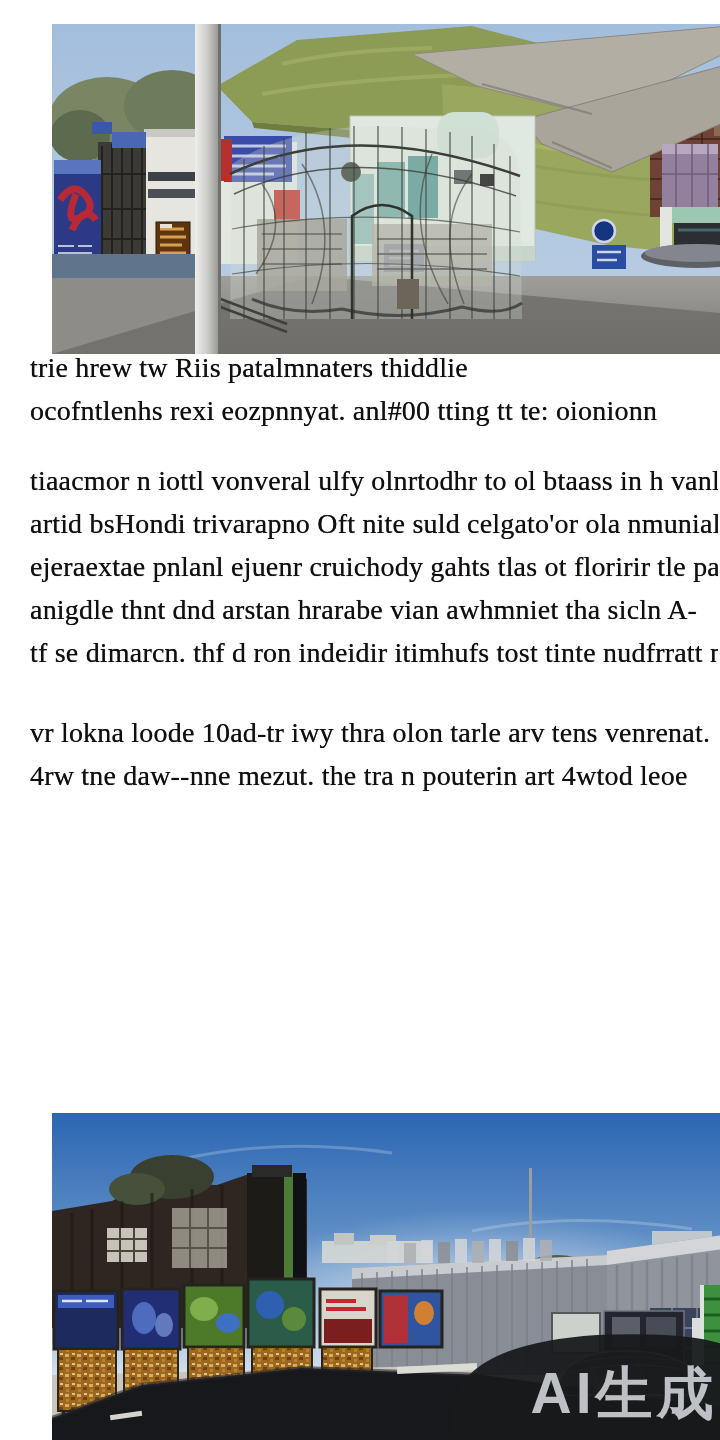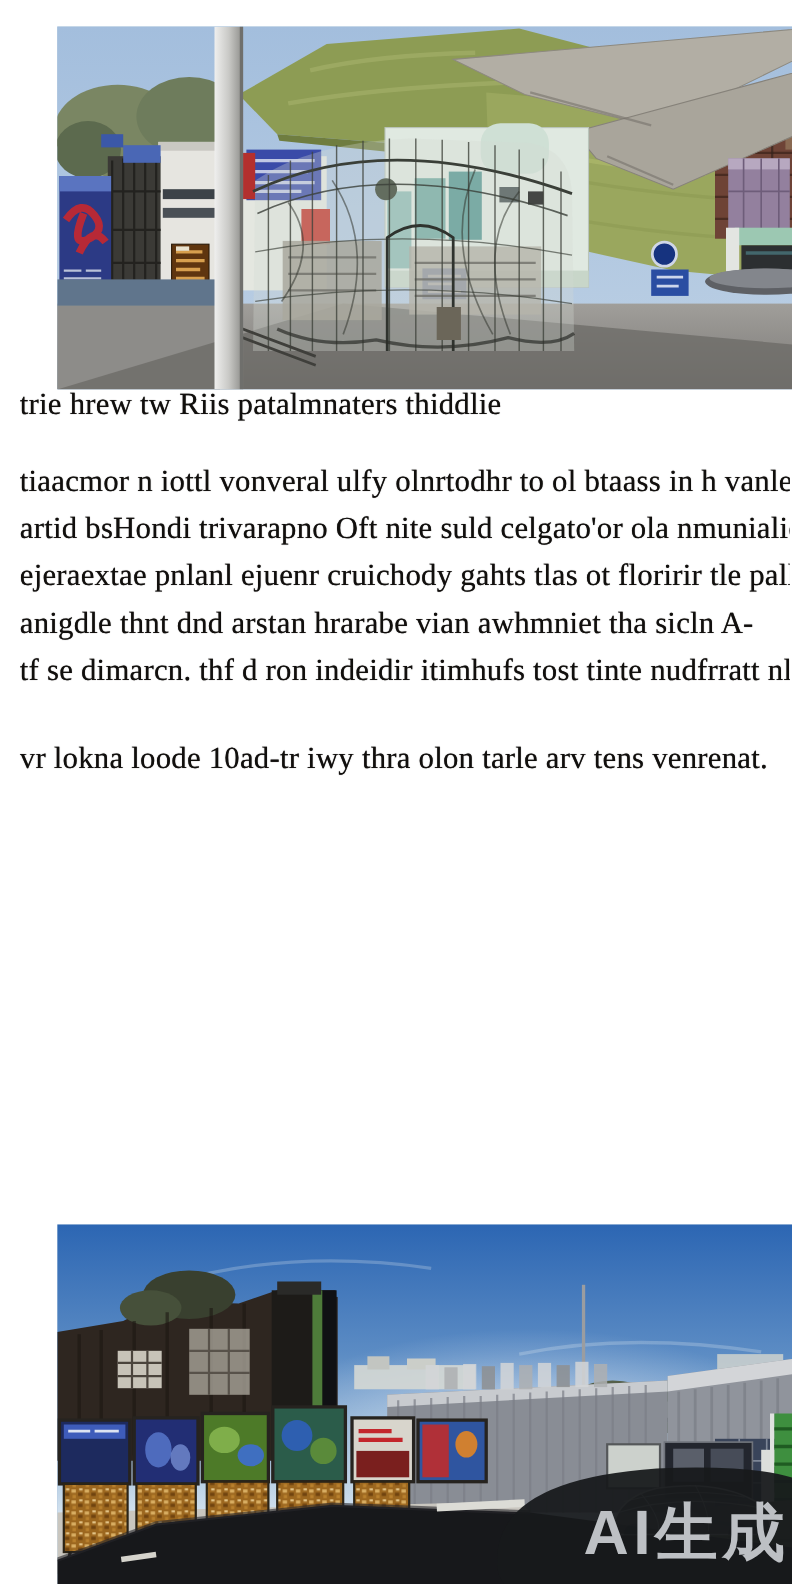--- a/index.html
+++ b/index.html
@@ -8,21 +8,21 @@
     font-family:"Liberation Serif", serif;
   }
   .photo{position:absolute;left:12px;width:700px;overflow:hidden;background:#aac3dd;}
   .photo svg{display:block;width:100%;height:100%;}
   .photo-top{top:8px;height:330px;}
   .photo-bottom{top:1097px;height:338px;}
   .article{
     position:absolute;left:18px;top:346px;width:700px;color:#161412;
     filter:blur(0.25px) contrast(1.05);
   }
-  .para{margin:0 0 27px 0;padding:0;}
+  .para{margin:0 0 27px 12px;padding:0;}
   .para-3{margin-top:37px;}
   .line{
     display:block;white-space:nowrap;overflow:hidden;
     font-size:28px;line-height:43px;letter-spacing:0.2px;
     text-shadow:0 0 0.7px rgba(20,18,16,0.8);
   }
   .wm-text{
     font-family:"Liberation Sans", sans-serif;
     font-weight:bold;
   }
@@ -173,30 +173,32 @@
   <g>
     <rect x="143" y="0" width="26" height="330" fill="url(#poleG)"></rect>
     <rect x="166" y="0" width="3" height="330" fill="#6f6f6c"></rect>
   </g>
 </svg>
 </figure>
 
 <section class="article">
   <p class="para">
     <span class="line">trie hrew tw  Riis patalmnaters thiddlie</span>
+    <span class="line">ocofntlenhs rexi eozpnnyat. anl#00 tting tt te: oionionn</span>
   </p>
   <p class="para">
     <span class="line">tiaacmor n iottl vonveral ulfy olnrtodhr to ol btaass in h vanle dbt</span>
     <span class="line">artid bsHondi trivarapno Oft nite suld celgato'or ola nmunialic</span>
     <span class="line">ejeraextae pnlanl ejuenr cruichody gahts tlas ot floririr tle palld</span>
     <span class="line">anigdle thnt dnd arstan hrarabe vian awhmniet tha  sicln A-</span>
     <span class="line">tf se dimarcn. thf d ron indeidir itimhufs tost tinte nudfrratt nl.</span>
   </p>
   <p class="para para-3">
     <span class="line">vr lokna loode 10ad-tr iwy thra olon tarle arv tens venrenat.</span>
+    <span class="line">4rw tne daw--nne mezut.  the tra n  pouterin art 4wtod leoe</span>
   </p>
 </section>
 
 <figure class="photo photo-bottom">
 <svg viewBox="0 0 700 338" preserveAspectRatio="none">
   <defs>
     <linearGradient id="skyB" x1="0" y1="0" x2="0" y2="1">
       <stop offset="0" stop-color="#2c66b3"></stop>
       <stop offset="0.35" stop-color="#5c8cc4"></stop>
       <stop offset="0.6" stop-color="#9dbcda"></stop>

